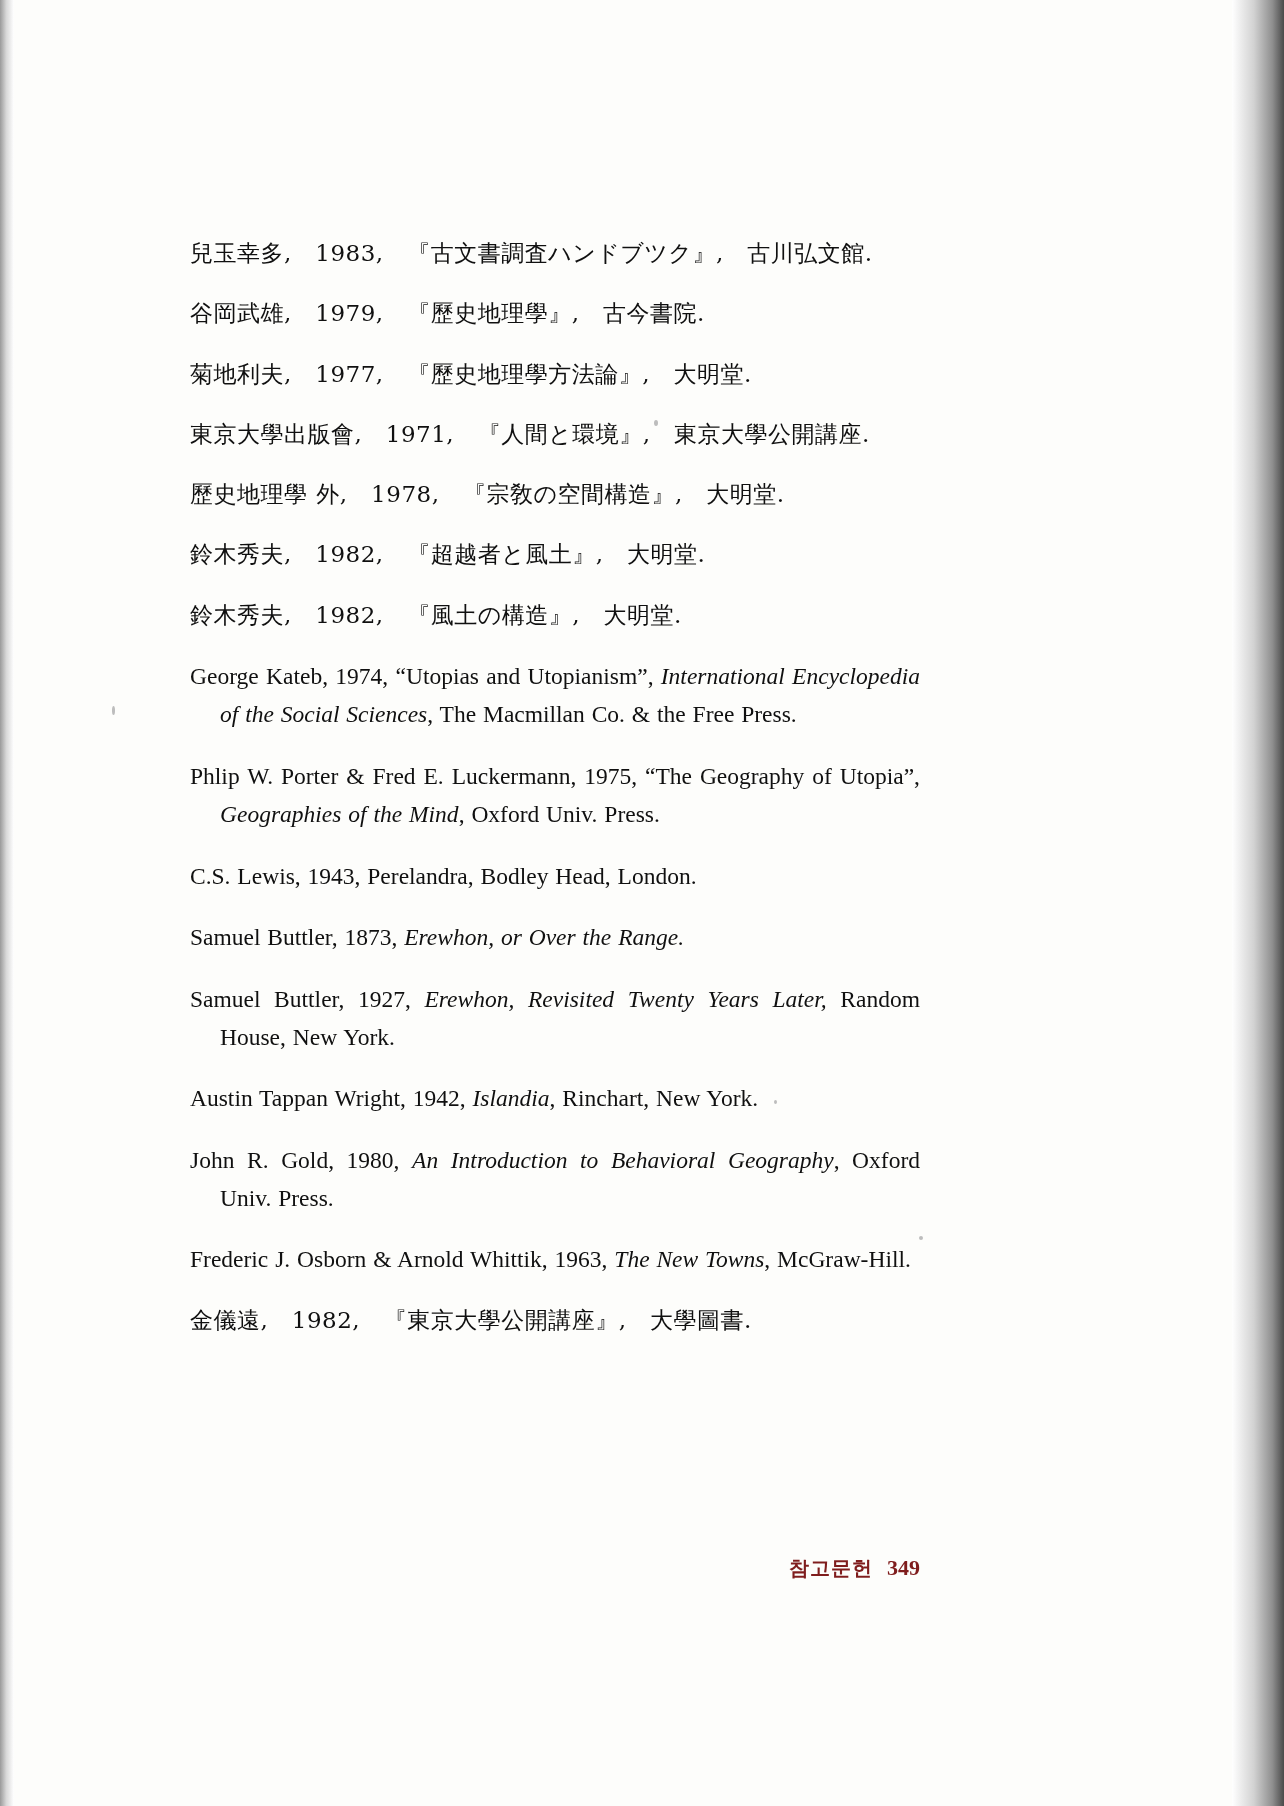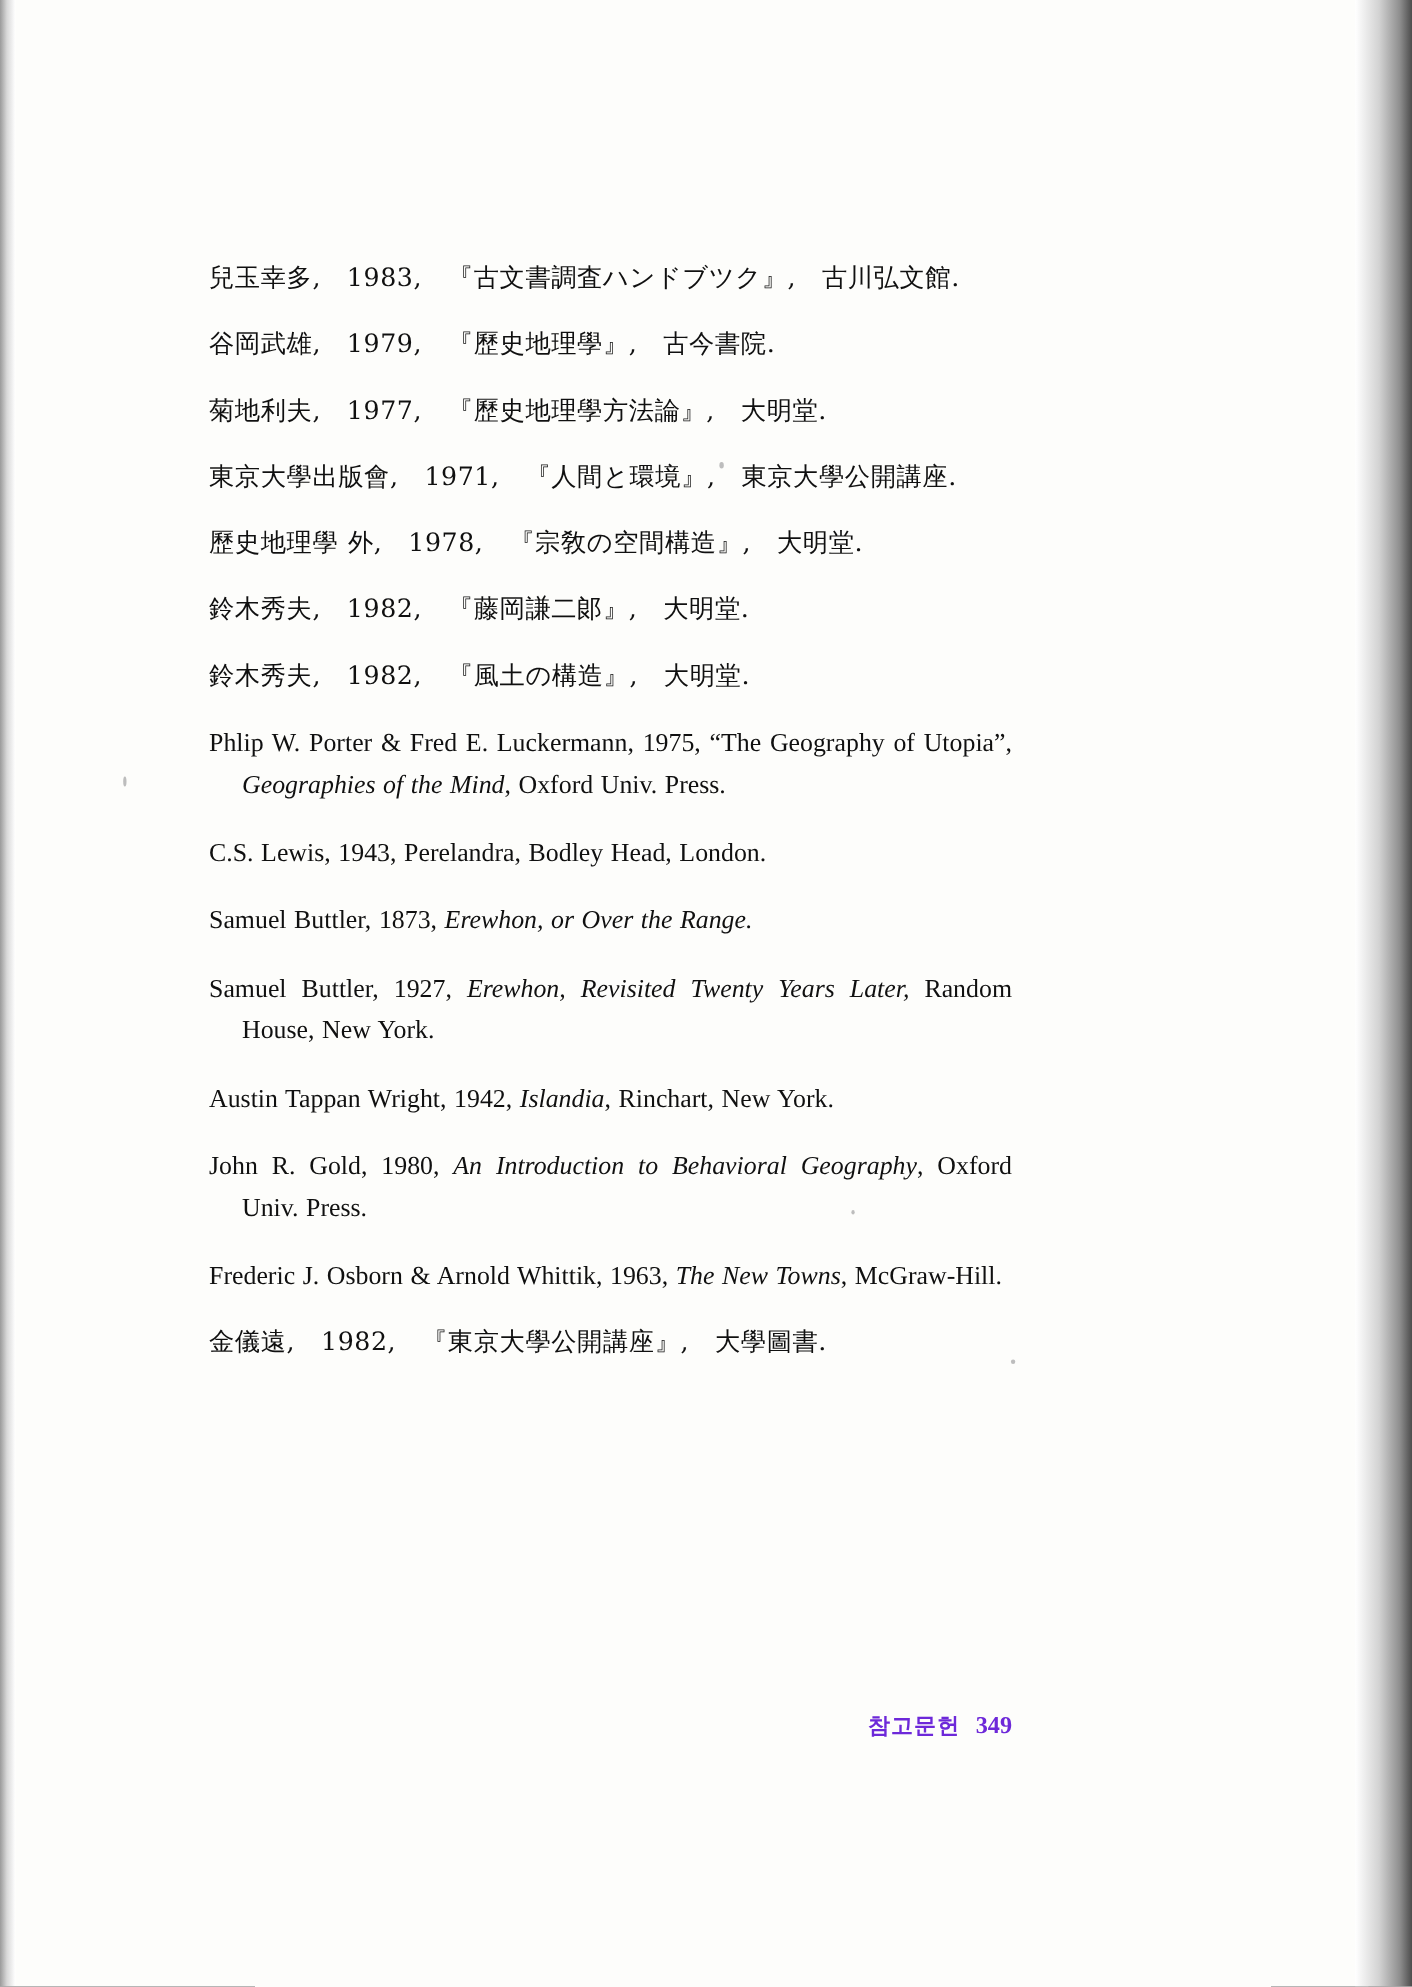--- a/index.html
+++ b/index.html
@@ -72,21 +72,21 @@
   }
   .footer {
     position: absolute;
     left: 176px;
     top: 1555px;
     width: 730px;
     text-align: right;
     font-family: "DejaVu Serif", "Liberation Serif", serif;
     font-weight: bold;
     font-size: 20px;
-    color: #6d28d9;
+    color: #7f1d1d;
   }
   .footer .label {
     letter-spacing: 1px;
     margin-right: 14px;
   }
   .footer .pagenum {
     font-family: "Liberation Serif", serif;
     font-size: 22px;
   }
   .speck {
@@ -101,22 +101,23 @@
 
 <div class="page">
   <div class="paper">
 
     <div class="content">
         <p class="ref cjk">兒玉幸多,　1983,　『古文書調査ハンドブツク』,　古川弘文館.</p>
         <p class="ref cjk">谷岡武雄,　1979,　『歷史地理學』,　古今書院.</p>
         <p class="ref cjk">菊地利夫,　1977,　『歷史地理學方法論』,　大明堂.</p>
         <p class="ref cjk">東京大學出版會,　1971,　『人間と環境』,　東京大學公開講座.</p>
         <p class="ref cjk">歷史地理學 外,　1978,　『宗敎の空間構造』,　大明堂.</p>
-        <p class="ref cjk">鈴木秀夫,　1982,　『藤岡謙二郞』,　大明堂.</p>
+        <p class="ref cjk">鈴木秀夫,　1982,　『超越者と風土』,　大明堂.</p>
         <p class="ref cjk">鈴木秀夫,　1982,　『風土の構造』,　大明堂.</p>
+        <p class="ref">George Kateb, 1974, “Utopias and Utopianism”, <i>International Encyclopedia of the Social Sciences</i>, The Macmillan Co. &amp; the Free Press.</p>
         <p class="ref">Phlip W. Porter &amp; Fred E. Luckermann, 1975, “The Geography of Utopia”, <i>Geographies of the Mind</i>, Oxford Univ. Press.</p>
         <p class="ref">C.S. Lewis, 1943, Perelandra, Bodley Head, London.</p>
         <p class="ref">Samuel Buttler, 1873, <i>Erewhon, or Over the Range.</i></p>
         <p class="ref">Samuel Buttler, 1927, <i>Erewhon, Revisited Twenty Years Later,</i> Random House, New York.</p>
         <p class="ref">Austin Tappan Wright, 1942, <i>Islandia</i>, Rinchart, New York.</p>
         <p class="ref">John R. Gold, 1980, <i>An Introduction to Behavioral Geography</i>, Oxford Univ. Press.</p>
         <p class="ref">Frederic J. Osborn &amp; Arnold Whittik, 1963, <i>The New Towns</i>, McGraw-Hill.</p>
         <p class="ref cjk">金儀遠,　1982,　『東京大學公開講座』,　大學圖書.</p>
       </div>
 

